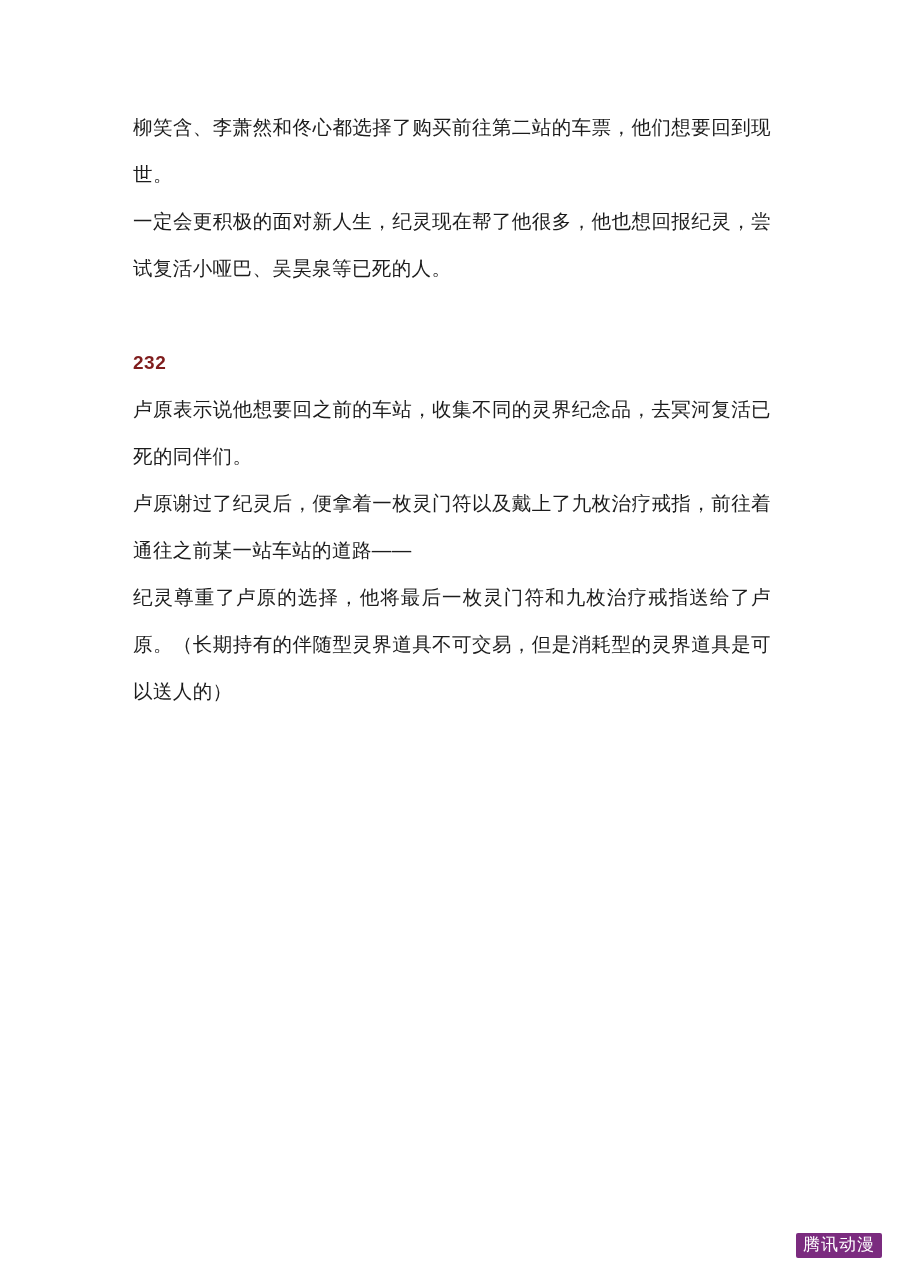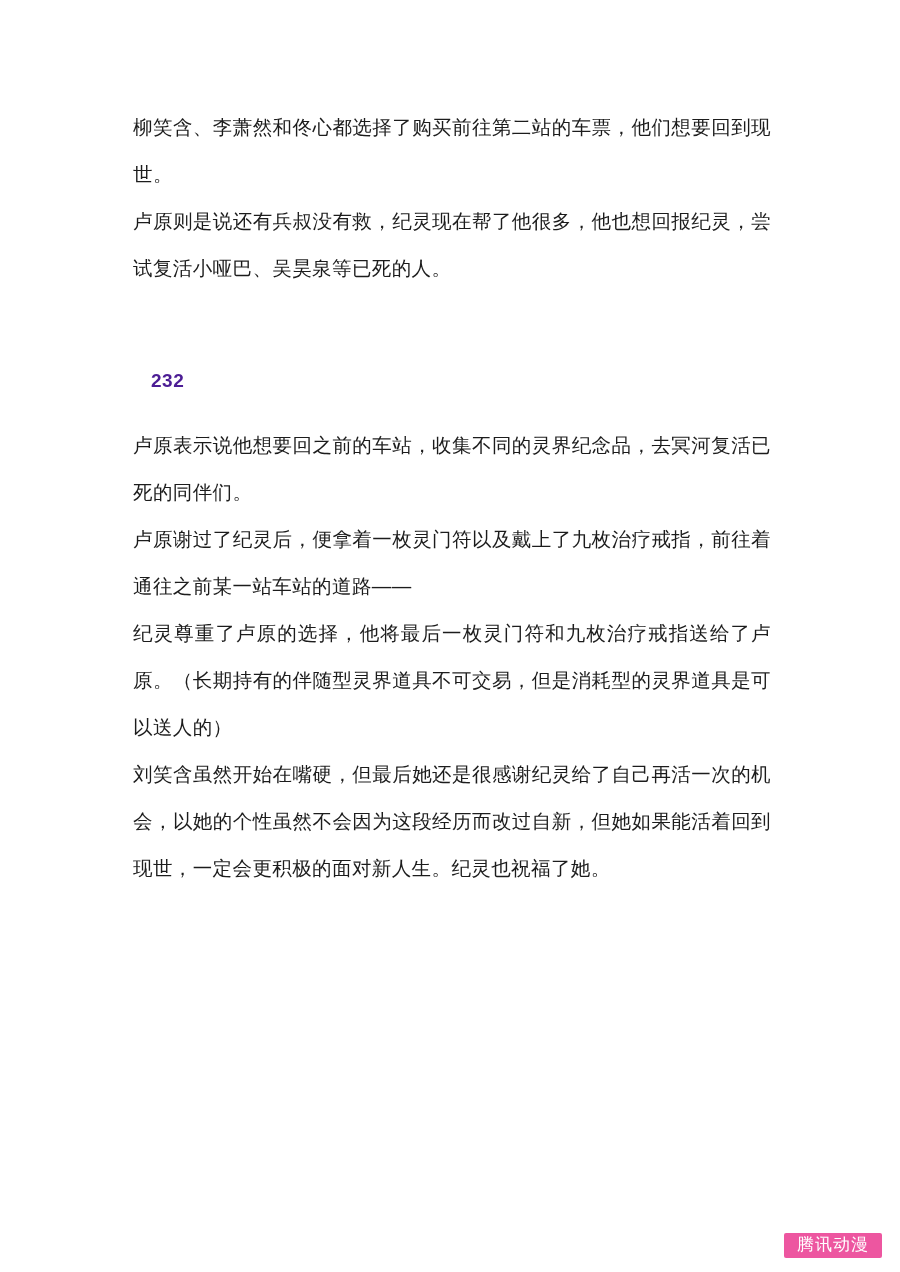--- a/index.html
+++ b/index.html
@@ -35,63 +35,62 @@
     letter-spacing: 0.4px;
     text-align: justify;
     text-justify: inter-ideograph;
     margin: 0;
     color: #1c1c1c;
   }
   .section-number {
     font-size: 19px;
     font-weight: bold;
     line-height: 47px;
-    margin: 18px;
-    color: #4c1d95;
+    margin: 0;
+    color: #7f1d1d;
     letter-spacing: 0.5px;
   }
   .gap {
     height: 47px;
   }
   .watermark {
     position: absolute;
     right: 18px;
     bottom: 14px;
     display: flex;
     align-items: center;
     opacity: 0.92;
   }
   .wm-box {
-    background: #ec4899;
+    background: #701a75;
     color: #ffffff;
     font-size: 17px;
     letter-spacing: 1px;
-    padding: 3px 13px;
+    padding: 3px 7px;
     border-radius: 2px;
     line-height: 1.1;
   }
 </style>
 </head>
 <body>
 
 <div class="page">
 
   <div class="content">
 
     <p class="para">柳笑含、李萧然和佟心都选择了购买前往第二站的车票，他们想要回到现世。</p>
-    <p class="para">卢原则是说还有兵叔没有救，纪灵现在帮了他很多，他也想回报纪灵，尝试复活小哑巴、吴昊泉等已死的人。</p>
+    <p class="para">一定会更积极的面对新人生，纪灵现在帮了他很多，他也想回报纪灵，尝试复活小哑巴、吴昊泉等已死的人。</p>
 
     <div class="gap"></div>
 
     <p class="section-number">232</p>
 
     <p class="para">卢原表示说他想要回之前的车站，收集不同的灵界纪念品，去冥河复活已死的同伴们。</p>
     <p class="para">卢原谢过了纪灵后，便拿着一枚灵门符以及戴上了九枚治疗戒指，前往着通往之前某一站车站的道路——</p>
     <p class="para">纪灵尊重了卢原的选择，他将最后一枚灵门符和九枚治疗戒指送给了卢原。（长期持有的伴随型灵界道具不可交易，但是消耗型的灵界道具是可以送人的）</p>
-    <p class="para">刘笑含虽然开始在嘴硬，但最后她还是很感谢纪灵给了自己再活一次的机会，以她的个性虽然不会因为这段经历而改过自新，但她如果能活着回到现世，一定会更积极的面对新人生。纪灵也祝福了她。</p>
 
   </div>
 
   <div class="watermark">
     <span class="wm-box">腾讯动漫</span>
   </div>
 
 </div>
 
 </body></html>

